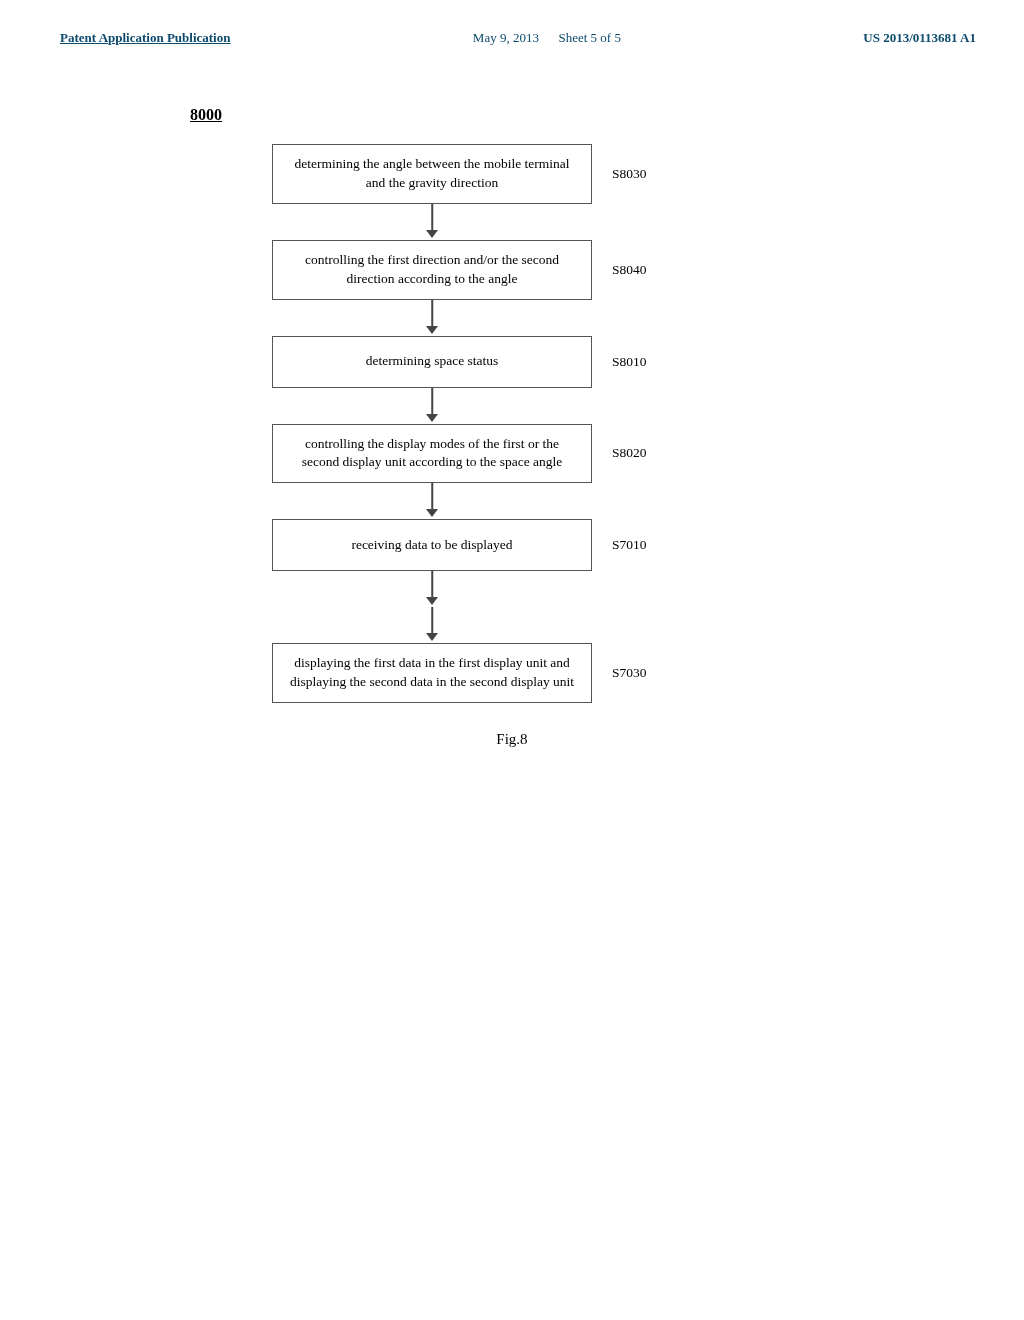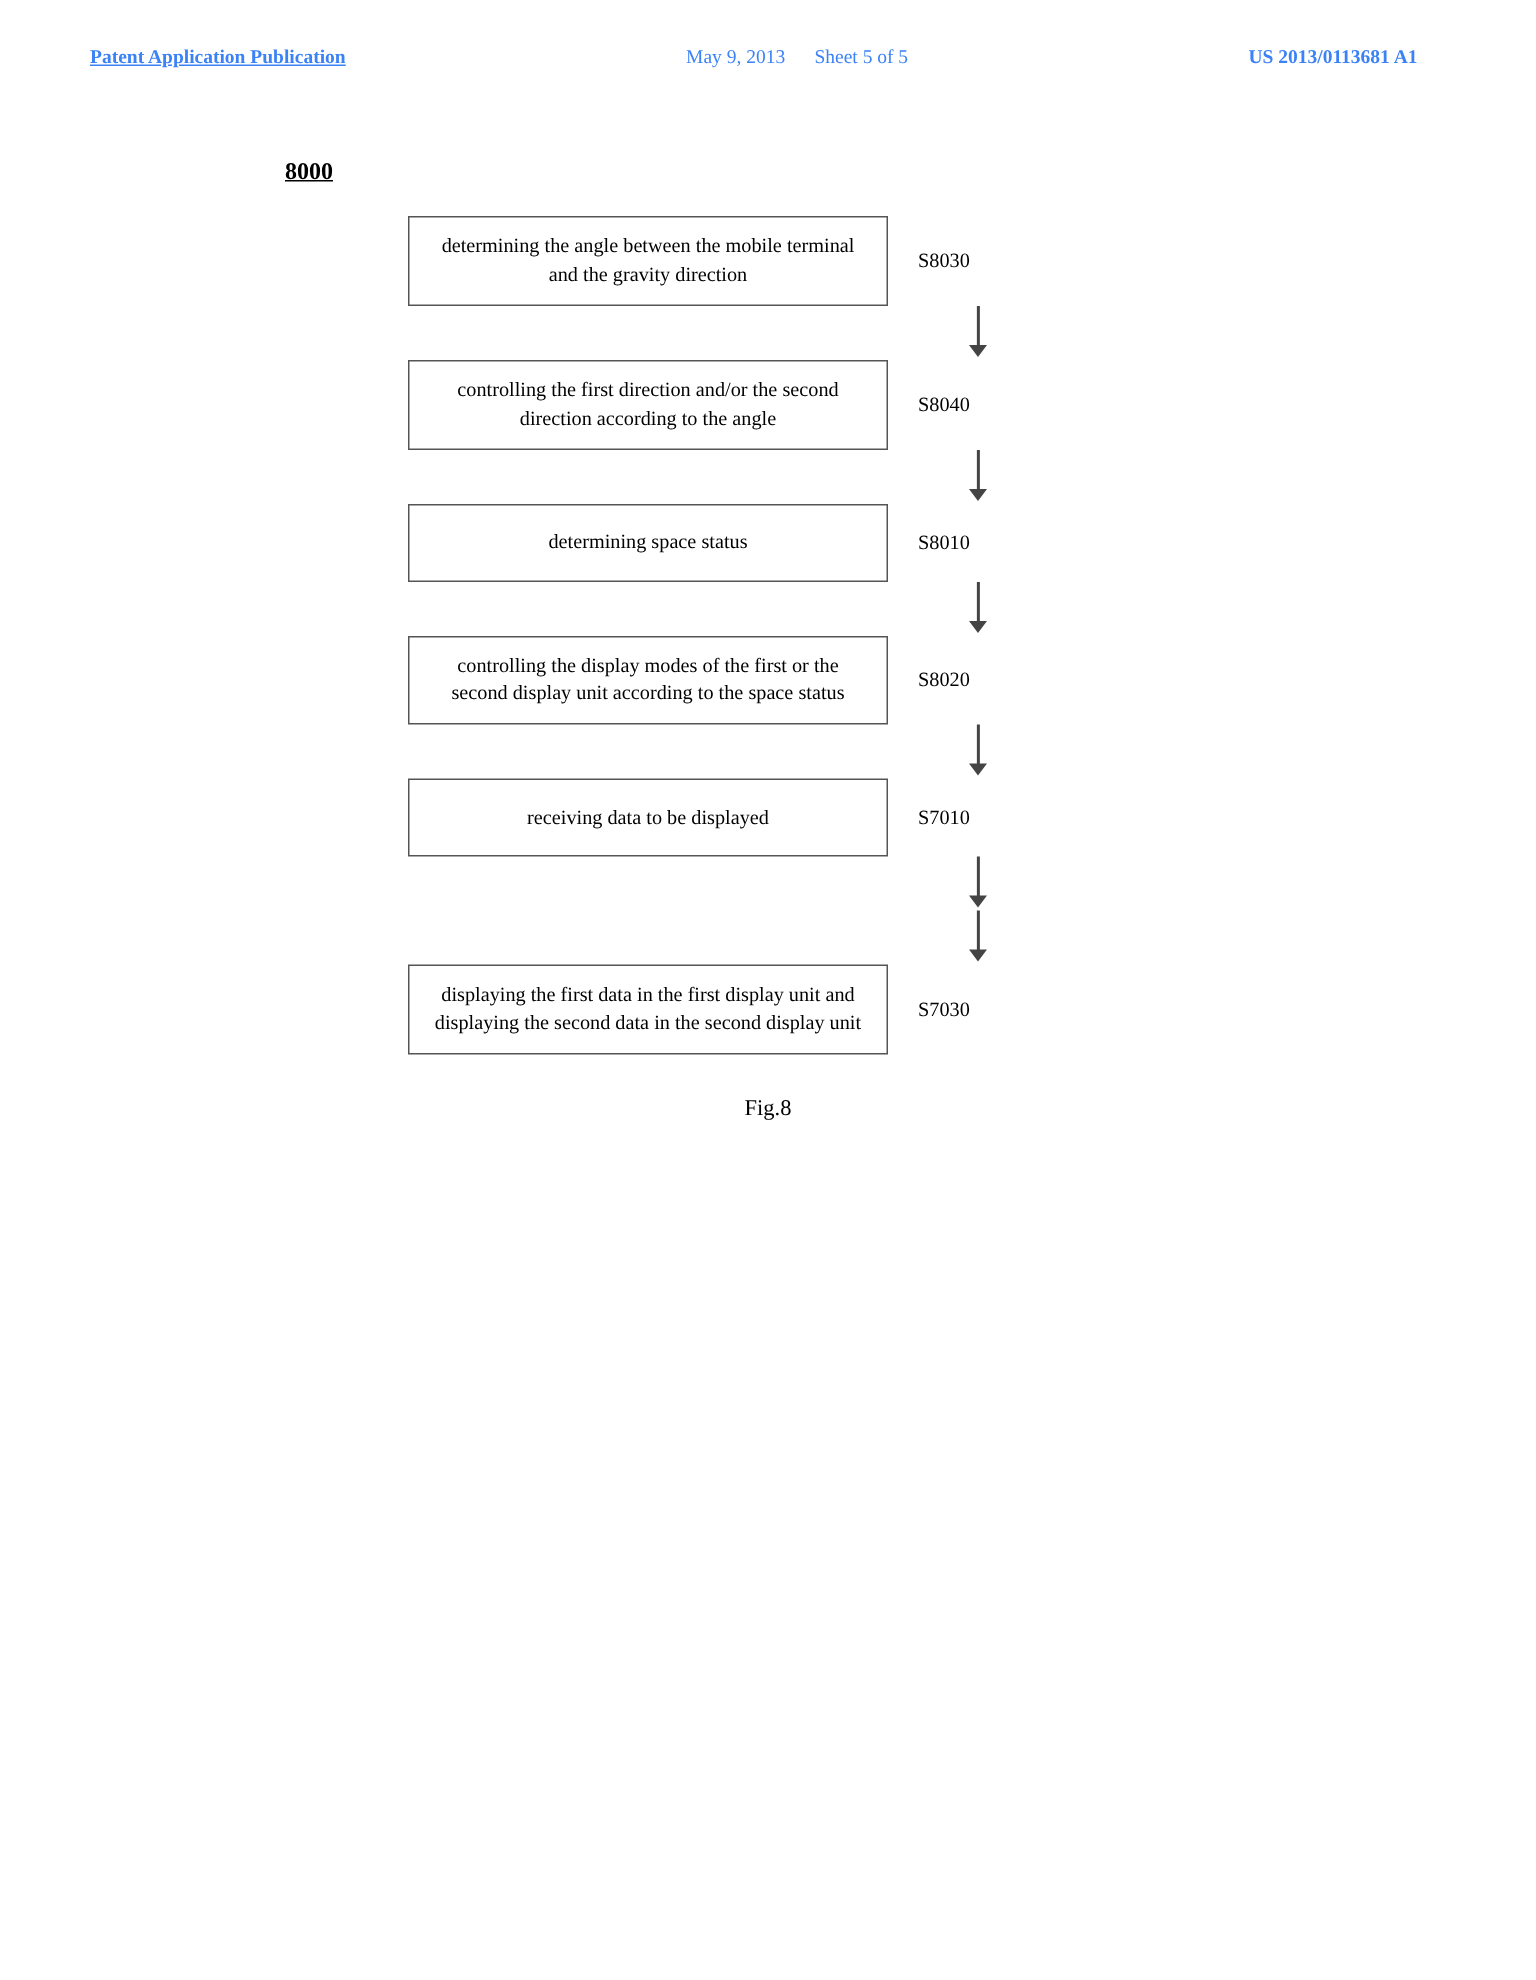--- a/index.html
+++ b/index.html
@@ -21,23 +21,23 @@
       min-height: 1320px;
       background: #ffffff;
       padding: 0;
       position: relative;
     }
 
     .header {
       display: flex;
       justify-content: space-between;
       align-items: flex-start;
-      padding: 30px 79px 20px 60px;
+      padding: 30px 48px 20px 60px;
       font-size: 13px;
-      color: #3b82f6;
+      color: #0c4a6e;
     }
 
     .header-left {
       font-weight: bold;
       text-decoration: underline;
     }
 
     .header-center {
       text-align: center;
     }
@@ -59,21 +59,21 @@
       margin-left: 130px;
       margin-bottom: 20px;
       font-size: 16px;
       font-weight: bold;
       text-decoration: underline;
     }
 
     .flowchart {
       display: flex;
       flex-direction: column;
-      align-items: flex-end;
+      align-items: flex-start;
       position: relative;
       width: 600px;
     }
 
     .flow-row {
       display: flex;
       align-items: center;
       width: 100%;
       justify-content: flex-start;
       position: relative;
@@ -177,21 +177,21 @@
       <div class="arrow-down"></div>
 
       <div class="flow-row">
         <div class="flow-box">determining space status</div>
         <div class="flow-label">S8010</div>
       </div>
 
       <div class="arrow-down"></div>
 
       <div class="flow-row">
-        <div class="flow-box">controlling the display modes of the first or the second display unit according to the space status</div>
+        <div class="flow-box">controlling the display modes of the first or the second display unit according to the space angle</div>
         <div class="flow-label">S8020</div>
       </div>
 
       <div class="arrow-down"></div>
 
       <div class="flow-row">
         <div class="flow-box">receiving data to be displayed</div>
         <div class="flow-label">S7010</div>
       </div>
 

